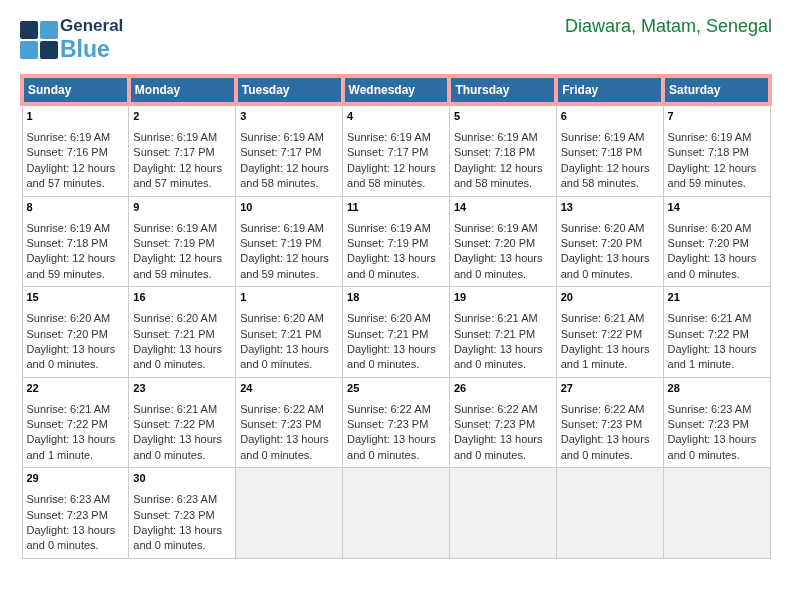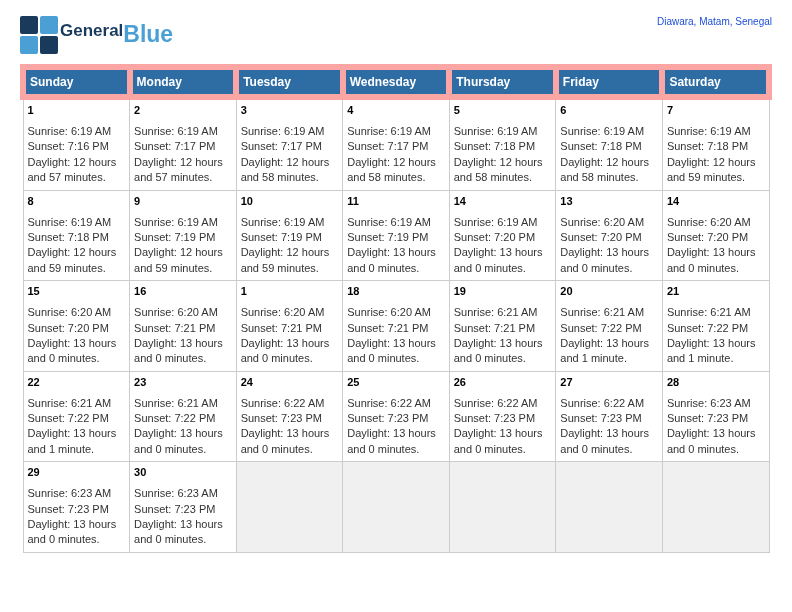--- a/index.html
+++ b/index.html
@@ -29,37 +29,37 @@
     }
     .title-block {
       text-align: right;
     }
     .main-title {
       font-size: 32px;
       font-weight: bold;
       color: #1a3a5c;
     }
     .subtitle {
-      font-size: 10px;
-      color: #1d4ed8;
+      font-size: 18px;
+      color: #15803d;
       margin-left: 24px;
     }
     .calendar-table {
       width: 100%;
       border-collapse: collapse;
       font-size: 10px;
     }
     .calendar-table thead tr th {
       background: #2e6da4;
       color: #fff;
       padding: 5px 4px;
       text-align: left;
       font-size: 12px;
       font-weight: bold;
-      border: 6px solid #fca5a5;
+      border: 4px solid #fca5a5;
     }
     .calendar-table tbody tr td {
       border: 1px solid #ccc;
       vertical-align: top;
       padding: 4px 4px;
       width: calc(100% / 7);
       min-height: 70px;
       background: #fff;
     }
     .calendar-table tbody tr td.empty {
@@ -86,21 +86,21 @@
     <div class="logo">
       <div style="display:flex;align-items:center;gap:2px;">
         <div style="position:relative;width:38px;height:38px;">
           <svg width="38" height="38" viewBox="0 0 38 38">
             <rect x="0" y="0" width="18" height="18" rx="2" fill="#1a3a5c"></rect>
             <rect x="20" y="0" width="18" height="18" rx="2" fill="#4a9fd4"></rect>
             <rect x="0" y="20" width="18" height="18" rx="2" fill="#4a9fd4"></rect>
             <rect x="20" y="20" width="18" height="18" rx="2" fill="#1a3a5c"></rect>
           </svg>
         </div>
-        <div style="display:flex;flex-direction:row;line-height:1.2;">
+        <div style="display:flex;flex-direction:column;line-height:1.2;">
           <span style="font-size:17px;font-weight:bold;color:#1a3a5c;">General</span>
           <span style="font-size:23px;font-weight:bold;color:#4a9fd4;">Blue</span>
         </div>
       </div>
     </div>
     <div class="title-block">
       <div class="subtitle">Diawara, Matam, Senegal</div>
     </div>
   </div>
 

